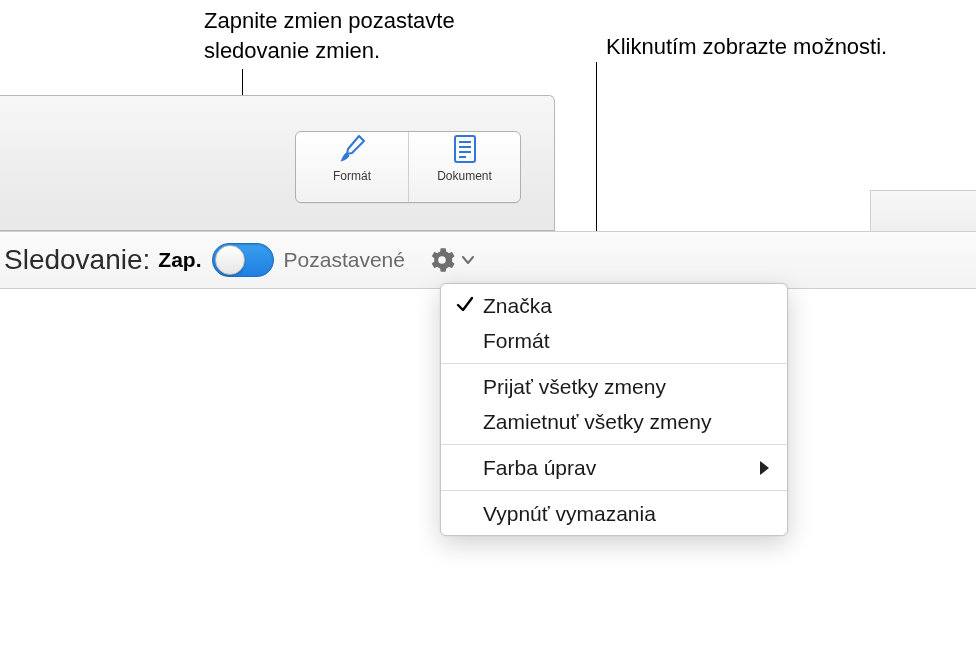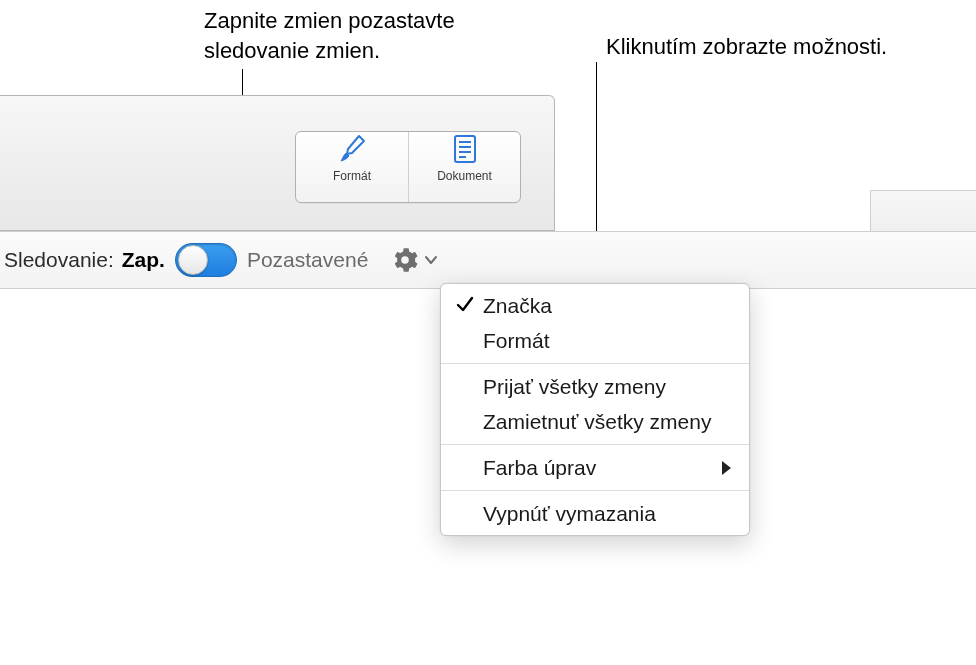--- a/index.html
+++ b/index.html
@@ -85,21 +85,21 @@
       top: 136px;
       width: 976px;
       height: 58px;
       background: linear-gradient(#fbfbfb, #f3f3f3);
       border-top: 1px solid #cfcfcf;
       border-bottom: 1px solid #cfcfcf;
       display: flex;
       align-items: center;
     }
     .tracking-bar .label-left {
-      font-size: 21px;
+      font-size: 28px;
       color: #2b2b2b;
       padding-left: 4px;
       padding-right: 8px;
     }
     .tracking-bar .state-on {
       font-size: 21px;
       font-weight: 600;
       color: #000;
       padding-right: 10px;
       text-align: right;
@@ -139,21 +139,21 @@
       padding: 4px 4px;
       cursor: default;
     }
     .gear-btn svg.chev { width: 14px; height: 14px; }
 
     
     .menu {
       position: absolute;
       left: 440px;
       top: 188px;
-      width: 310px;
+      width: 348px;
       background: #ffffff;
       border: 1px solid #c6c6c6;
       border-radius: 6px;
       box-shadow: 0 8px 26px rgba(0,0,0,0.18), 0 0 0 0.5px rgba(0,0,0,0.05);
       padding: 4px 0;
       font-size: 21px;
       color: #1a1a1a;
     }
     .menu .item {
       display: flex;

